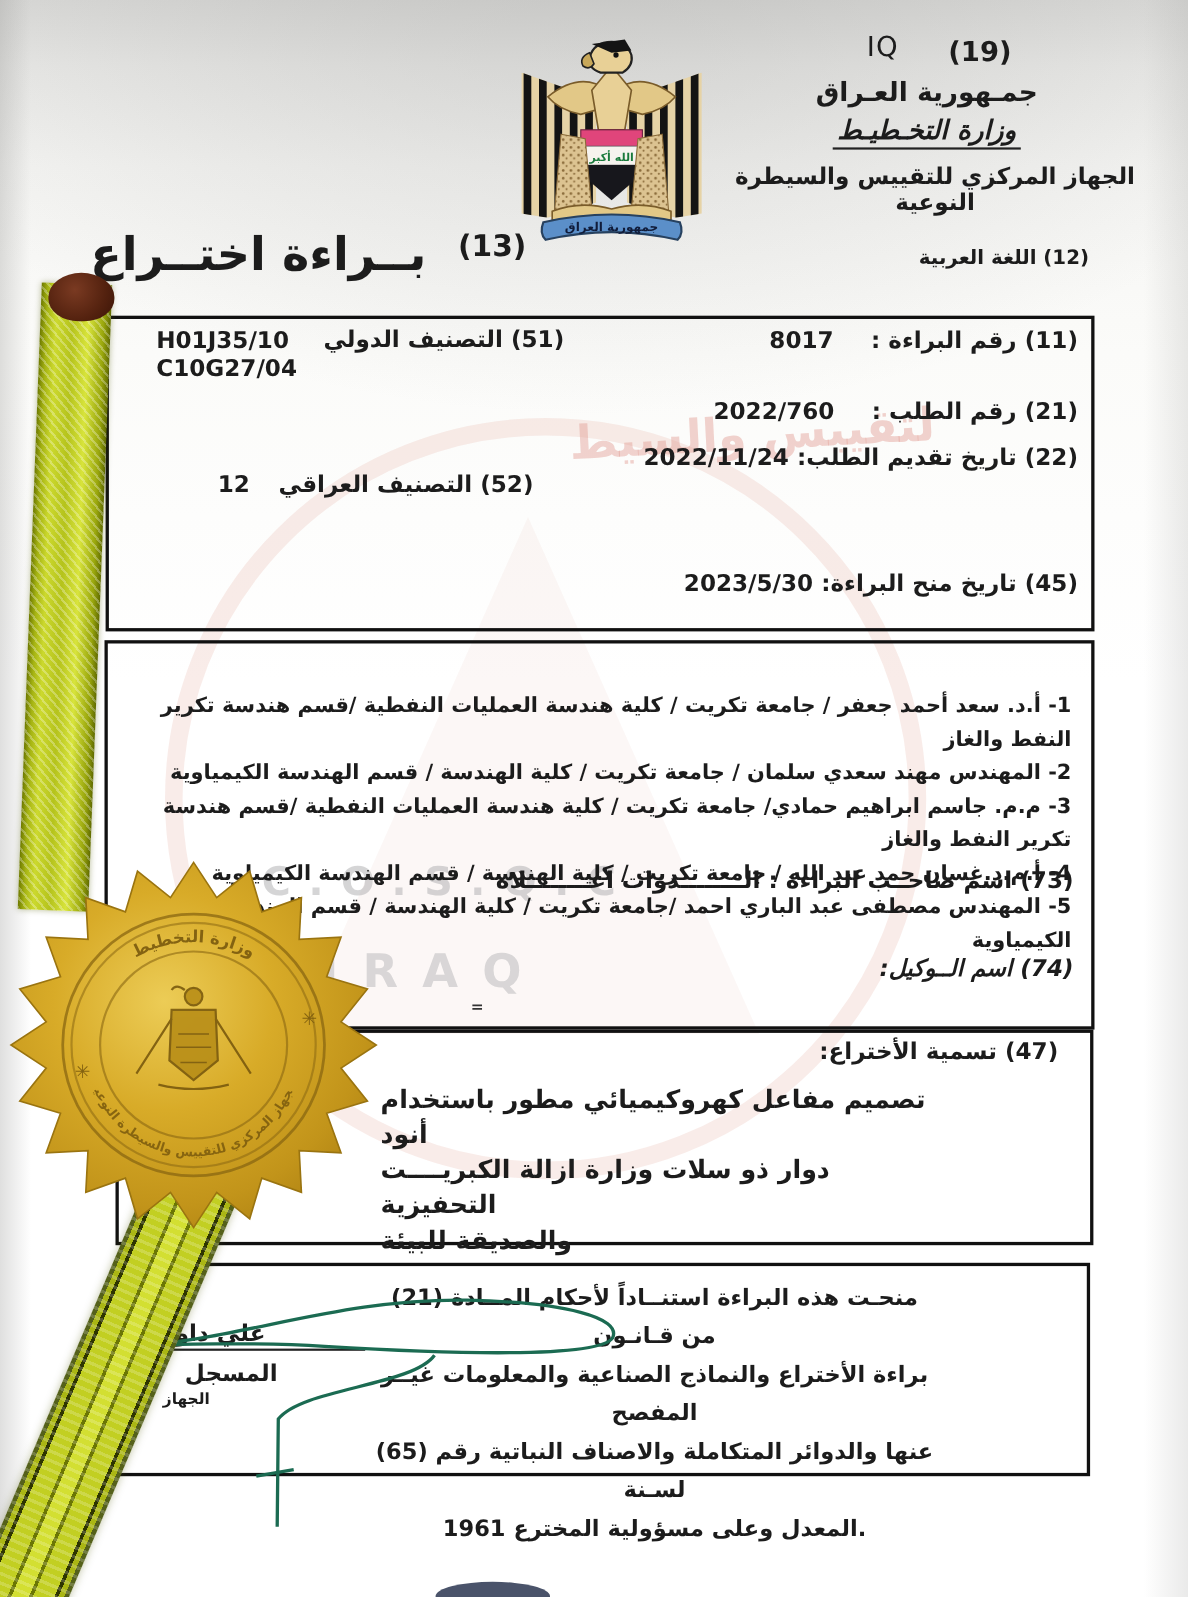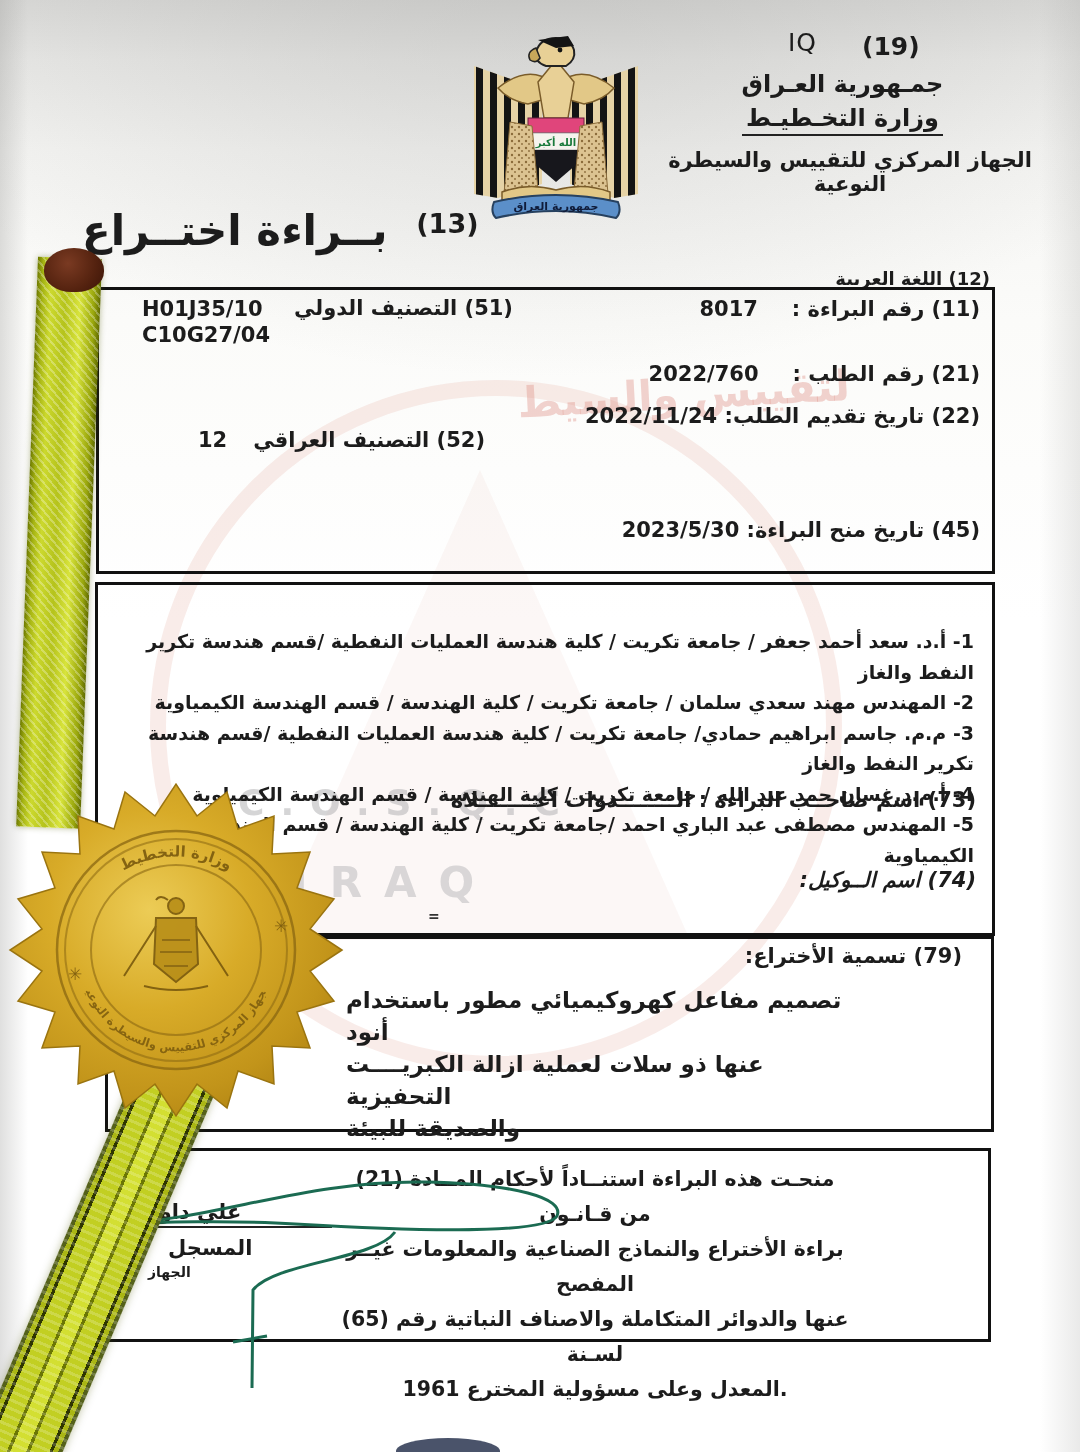--- a/index.html
+++ b/index.html
@@ -17,26 +17,26 @@
   
   .wm-circle{left:150px;top:380px;width:660px;height:660px;border:16px solid rgba(232,185,176,.28);border-radius:50%;}
   .wm-tri{left:270px;top:470px;width:0;height:0;border-left:210px solid transparent;border-right:210px solid transparent;border-bottom:470px solid rgba(236,196,188,.14);}
   .wm-arc-text{left:430px;top:372px;width:420px;color:rgba(225,150,140,.42);font-size:42px;font-weight:bold;transform:rotate(-3deg);letter-spacing:2px;}
   .wm-cosqc{left:238px;top:782px;font-size:36px;font-weight:bold;letter-spacing:16px;color:rgba(178,178,180,.55);}
   .wm-iraq{left:292px;top:858px;font-size:42px;font-weight:bold;letter-spacing:22px;color:rgba(182,182,184,.5);}
   
   .hdr-iq{left:788px;top:28px;font-size:25px;letter-spacing:1px;}
   .hdr-19{left:862px;top:32px;font-size:25px;font-weight:bold;}
   .hdr-country{left:700px;top:70px;width:285px;text-align:center;font-size:24px;font-weight:bold;}
-  .hdr-ministry{left:700px;top:104px;width:285px;text-align:center;font-size:24px;font-weight:bold;}
+  .hdr-ministry{left:700px;top:104px;width:285px;text-align:center;font-size:24px;font-weight:bold;font-style:italic;}
   .hdr-ministry span{border-bottom:2px solid #222;padding:0 4px 2px;}
   .hdr-org{left:640px;top:148px;width:420px;text-align:center;font-size:21px;font-weight:bold;}
   .title-block{left:82px;top:206px;font-size:42px;font-weight:bold;letter-spacing:1px;}
   .title-block .n13{font-size:27px;vertical-align:12px;margin-left:14px;}
-  .lang-line{left:820px;top:224px;width:170px;font-size:18px;font-weight:bold;text-align:right;margin-top:44px;}
+  .lang-line{left:820px;top:224px;width:170px;font-size:18px;font-weight:bold;text-align:right;}
   
   .box{border:3px solid #111;background:transparent;}
   #box1{left:96px;top:287px;width:893px;height:281px;}
   #box2{left:95px;top:582px;width:894px;height:348px;}
   #box3{left:105px;top:936px;width:883px;height:190px;}
   #box4{left:105px;top:1148px;width:880px;height:188px;}
   .fld{position:absolute;font-size:21px;font-weight:bold;white-space:nowrap;}
   .val{font-weight:bold;}
   
   .r11{right:100px;top:297px;}
@@ -193,24 +193,24 @@
     <div>2- المهندس مهند سعدي سلمان  / جامعة تكريت / كلية الهندسة / قسم الهندسة الكيمياوية</div>
     <div>3- م.م. جاسم ابراهيم حمادي/ جامعة تكريت / كلية هندسة العمليات النفطية /قسم هندسة تكرير النفط والغاز</div>
     <div>4- أ.م.د.غسان حمد عبد الله  / جامعة تكريت / كلية الهندسة / قسم الهندسة الكيمياوية</div>
     <div>5- المهندس مصطفى عبد الباري احمد /جامعة تكريت / كلية الهندسة / قسم الهندسة الكيمياوية</div>
   </div>
   <div class="fld rtl r73">(73) اسم صاحــب البراءة : الــــــــذوات اعــــــــلاه</div>
   <div class="fld rtl r74">(74) اسم الــوكيل:</div>
   <div class="abs eq-mark">=</div>
 
   <div class="abs box" id="box3"></div>
-  <div class="fld rtl r54">(79) تسمية الأختراع:</div>
+  <div class="fld rtl r54">(47) تسمية الأختراع:</div>
   <div class="abs inv-title rtl">
     <div>تصميم مفاعل كهروكيميائي مطور باستخدام أنود</div>
-    <div>عنها ذو سلات لعملية ازالة الكبريــــت التحفيزية</div>
+    <div>دوار ذو سلات وزارة ازالة الكبريــــت التحفيزية</div>
     <div>والصديقة للبيئة</div>
   </div>
 
   <div class="abs box" id="box4"></div>
   <div class="abs legal rtl">
     <div>منحـت هذه البراءة استنــاداً لأحكام المــادة (21) من قـانـون</div>
     <div>براءة الأختراع والنماذج الصناعية والمعلومات غيــر المفصح</div>
     <div>عنها والدوائر المتكاملة والاصناف النباتية  رقم (65) لسـنة</div>
     <div dir="ltr">1961  المعدل وعلى مسؤولية المخترع.</div>
   </div>

